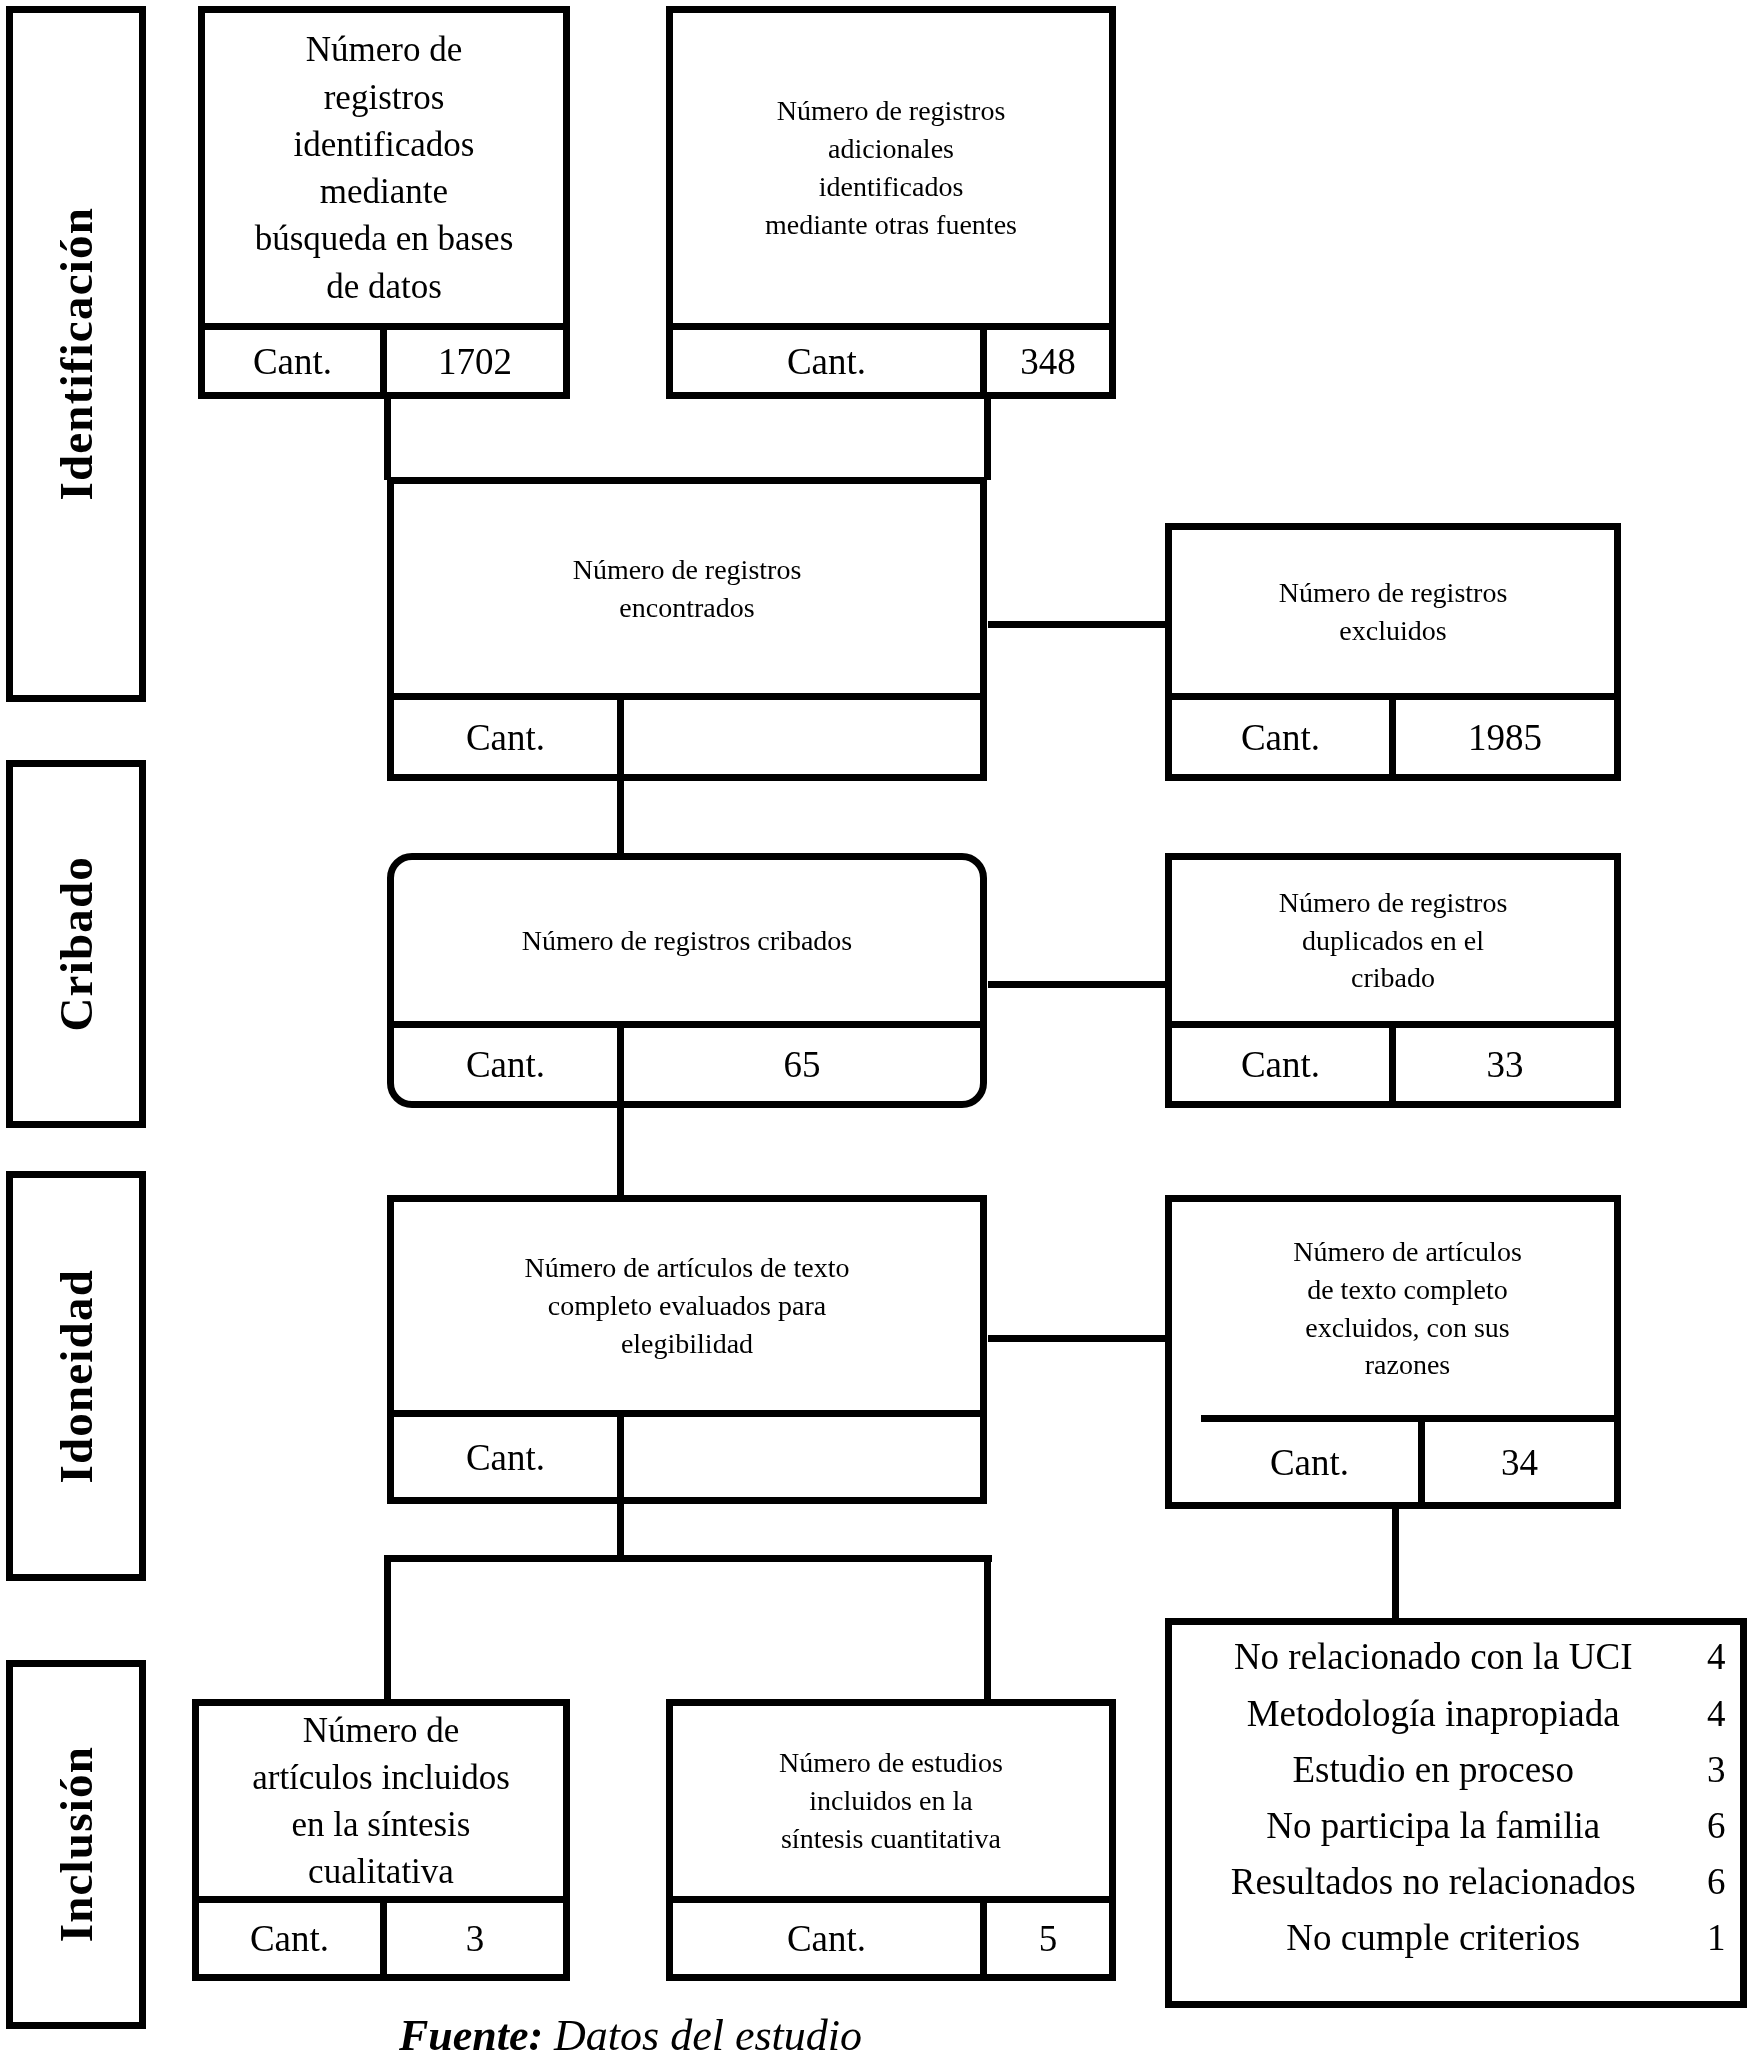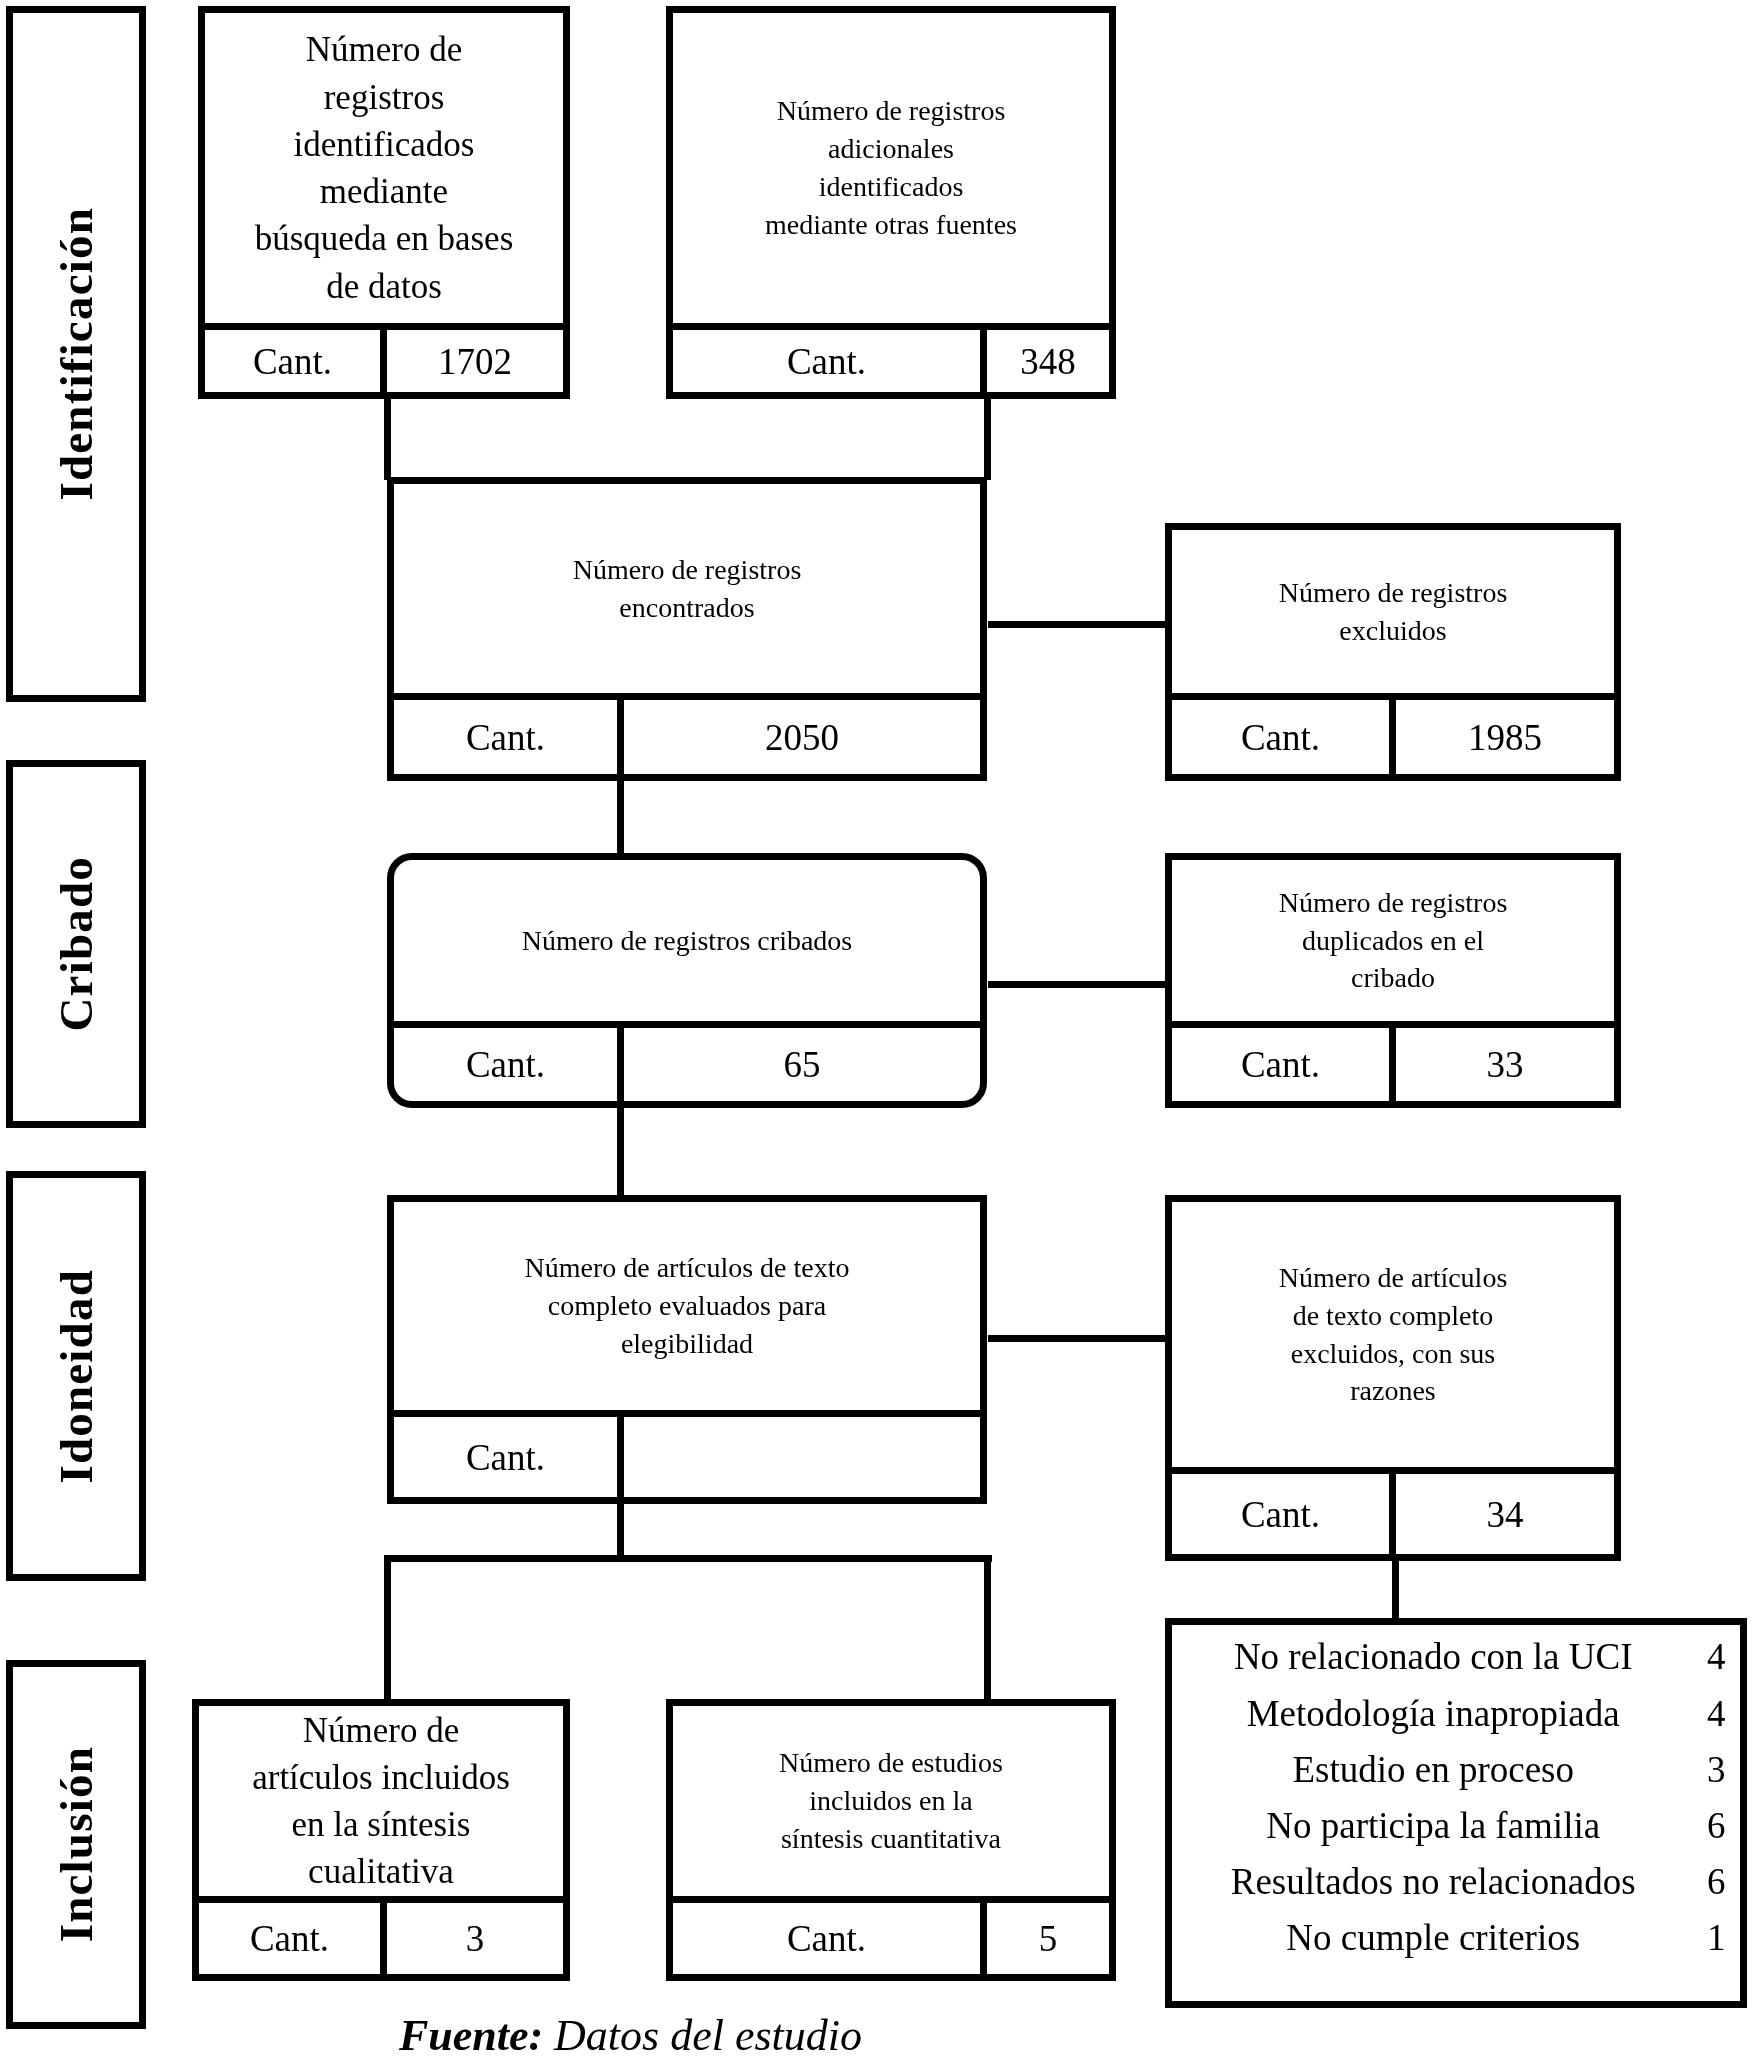--- a/index.html
+++ b/index.html
@@ -143,21 +143,20 @@
       <div class="cant-cell" style="width:314px;">Cant.</div>
       <div class="val-cell">348</div>
     </div>
   </div>
 
   <div class="node" style="left:387px;top:477px;width:600px;height:304px;">
     <div class="node-text">Número de registros
 encontrados</div>
     <div class="cant-row" style="height:81px;">
       <div class="cant-cell" style="width:230px;">Cant.</div>
-      <div class="val-cell">2050</div>
     </div>
   </div>
 
   <div class="node" style="left:1165px;top:523px;width:456px;height:258px;">
     <div class="node-text">Número de registros
 excluidos</div>
     <div class="cant-row" style="height:81px;">
       <div class="cant-cell" style="width:224px;">Cant.</div>
       <div class="val-cell">1985</div>
     </div>
@@ -183,21 +182,21 @@
 
   <div class="node" style="left:387px;top:1195px;width:600px;height:309px;">
     <div class="node-text">Número de artículos de texto
 completo evaluados para
 elegibilidad</div>
     <div class="cant-row" style="height:87px;">
       <div class="cant-cell" style="width:230px;">Cant.</div>
     </div>
   </div>
 
-  <div class="node" style="left:1165px;top:1195px;width:456px;height:366px;">
+  <div class="node" style="left:1165px;top:1195px;width:456px;height:314px;padding-left:29px;">
     <div class="node-text">Número de artículos
 de texto completo
 excluidos, con sus
 razones</div>
     <div class="cant-row" style="height:87px;">
       <div class="cant-cell" style="width:224px;">Cant.</div>
       <div class="val-cell">34</div>
     </div>
   </div>
 

